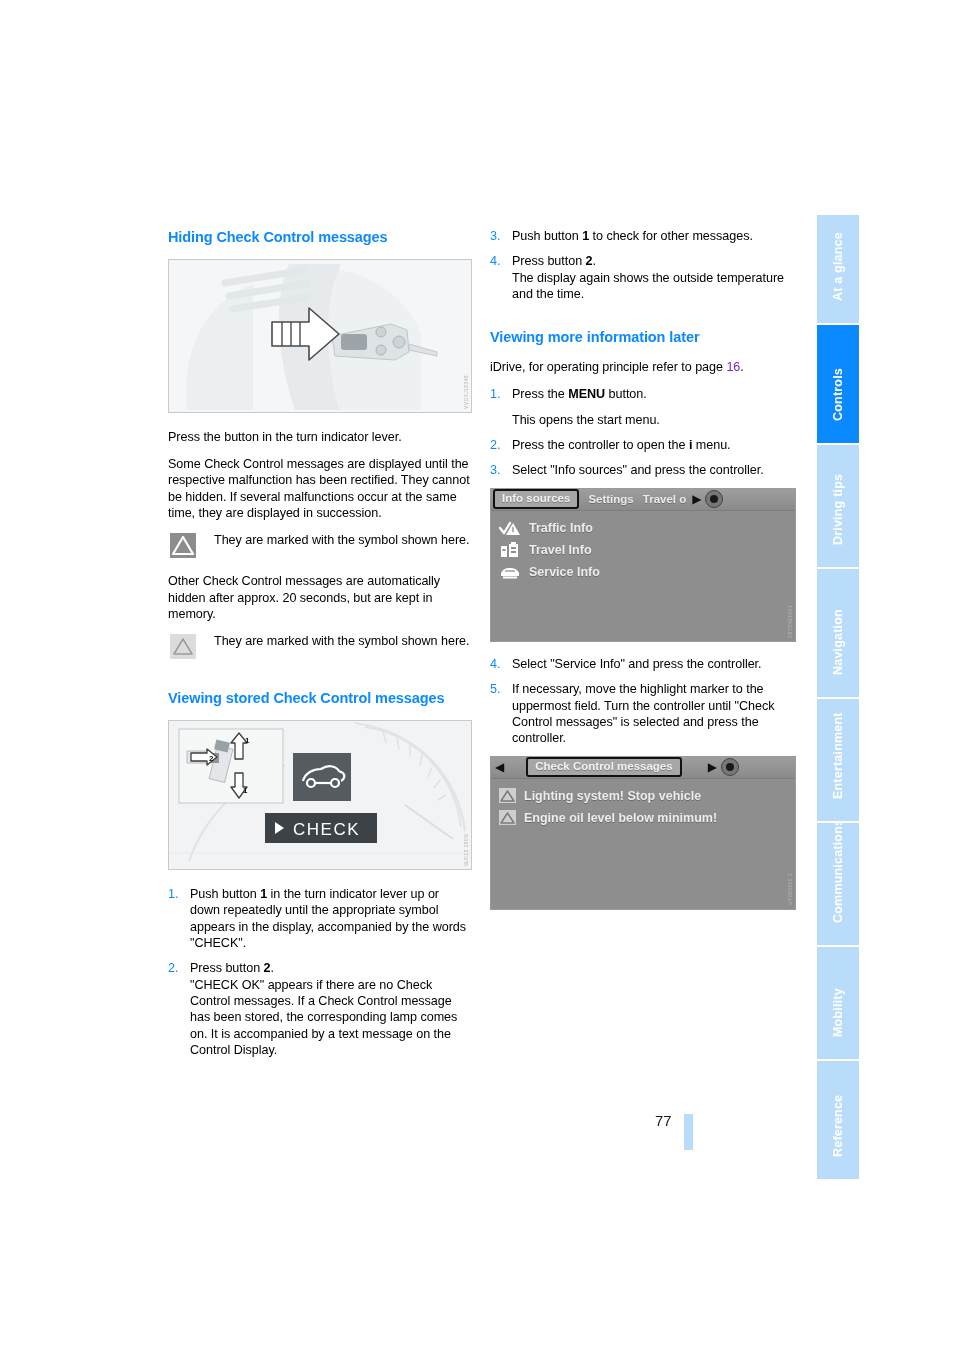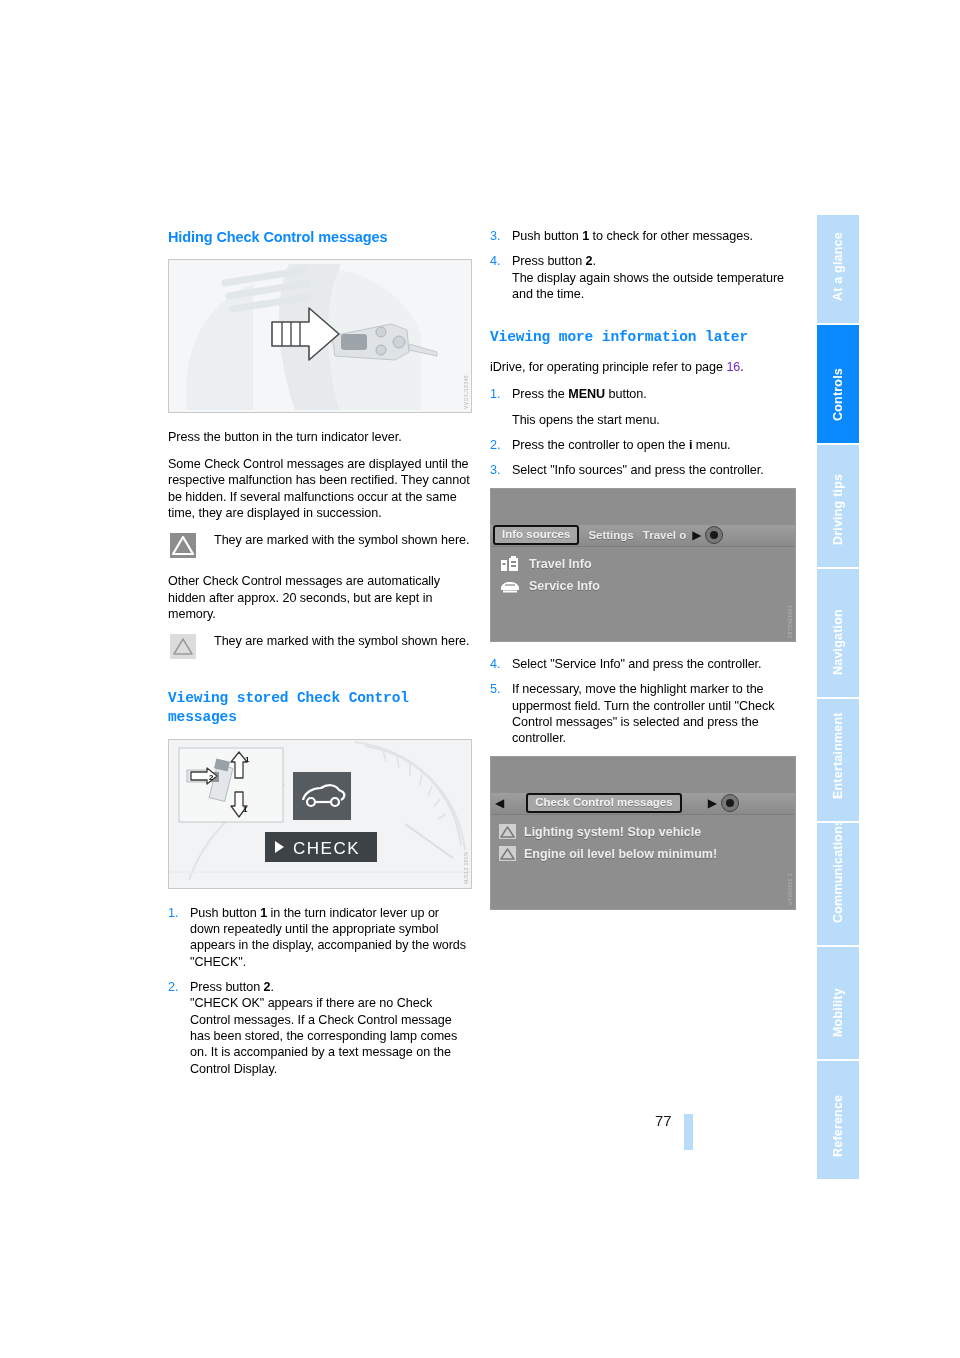--- a/index.html
+++ b/index.html
@@ -65,21 +65,21 @@
   #col-right { left: 490px; }
 
   h2.section-title {
     color: #0b8aff;
     font-size: 14.5px;
     font-weight: bold;
     margin: 0 0 12px 0;
     line-height: 1.28;
     letter-spacing: -0.1px;
   }
-  h2.section-title.spaced { margin-top: 26px; font-family: Liberation Mono, monospace; }
+  h2.section-title.spaced { margin-top: 26px; }
 
   p.body {
     font-size: 12.6px;
     line-height: 1.30;
     color: #000;
     margin: 0 0 11px 0;
     letter-spacing: -0.05px;
   }
 
   
@@ -162,21 +162,20 @@
     margin-bottom: 14px;
   }
   .idrive-bar {
     position: relative;
     height: 21px;
     background: linear-gradient(#9e9e9e, #8a8a8a);
     border-bottom: 1px solid #7d7d7d;
     display: flex;
     align-items: center;
     padding: 0 2px;
-    margin-top: 36px;
   }
   .idrive-body {
     position: relative;
     background: #8e8e8e;
     padding: 6px 0 0 0;
   }
   .sel-chip {
     border: 2px solid #111;
     background: #a6a6a6;
     color: #f2f2f2;
@@ -445,20 +444,30 @@
 
     <div class="idrive" style="height:152px;">
       <div class="idrive-bar">
         <span class="sel-chip">Info sources</span>
         <span class="bar-item">Settings</span>
         <span class="bar-item">Travel o</span>
         <span class="bar-arrow">▶</span>
         <span class="bar-knob"></span>
       </div>
       <div class="idrive-body">
+        <div class="idrive-row">
+          <span class="row-ico">
+            <svg width="22" height="16" viewBox="0 0 22 16">
+              <path d="M1 8 L5 13 L11 3" fill="none" stroke="#fff" stroke-width="2.4" stroke-linecap="round" stroke-linejoin="round"></path>
+              <path d="M14 3 L21 15 L7 15 Z" fill="#fff"></path>
+              <path d="M14 7 L14 12" stroke="#8e8e8e" stroke-width="1.4"></path>
+            </svg>
+          </span>
+          <span>Traffic Info</span>
+        </div>
         <div class="idrive-row">
           <span class="row-ico">
             <svg width="22" height="16" viewBox="0 0 22 16">
               <rect x="2" y="4" width="6" height="11" fill="#fff"></rect>
               <rect x="10" y="2" width="9" height="13" fill="#fff"></rect>
               <rect x="12" y="0" width="5" height="3" fill="#fff"></rect>
               <rect x="12" y="5" width="5" height="2" fill="#8e8e8e"></rect>
               <rect x="12" y="9" width="5" height="2" fill="#8e8e8e"></rect>
               <rect x="3.5" y="7" width="3" height="2" fill="#8e8e8e"></rect>
             </svg>

